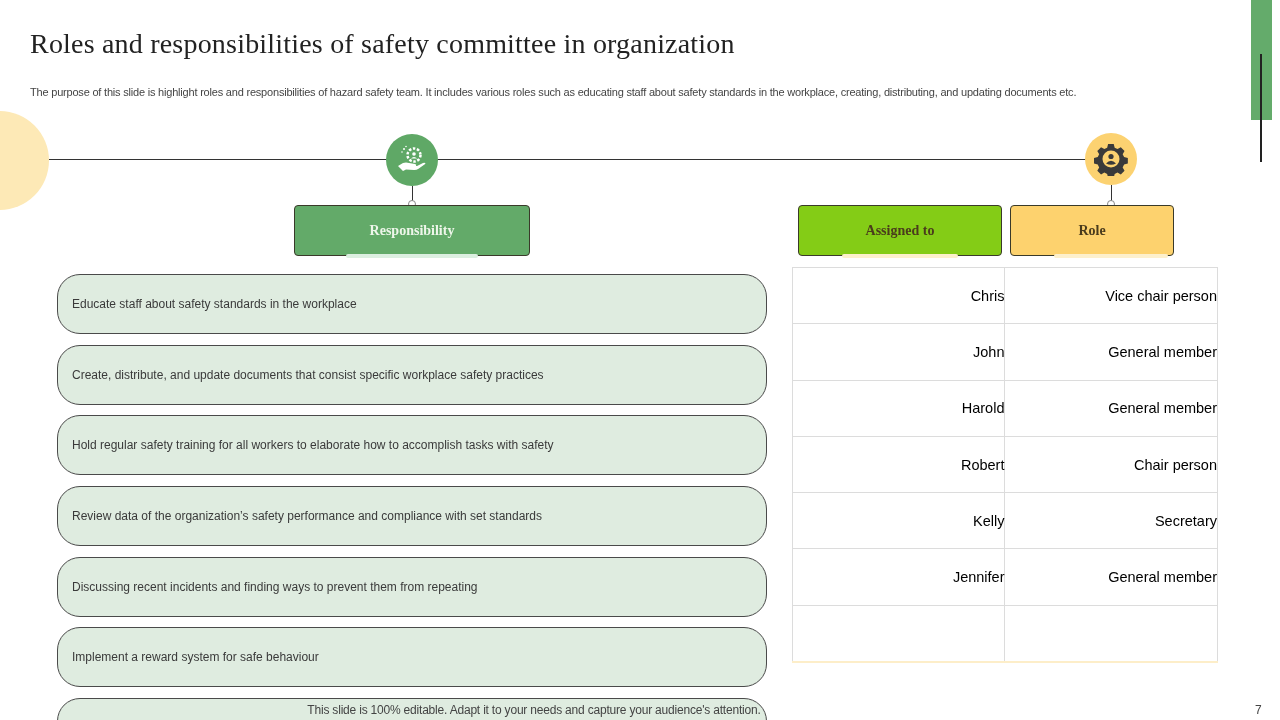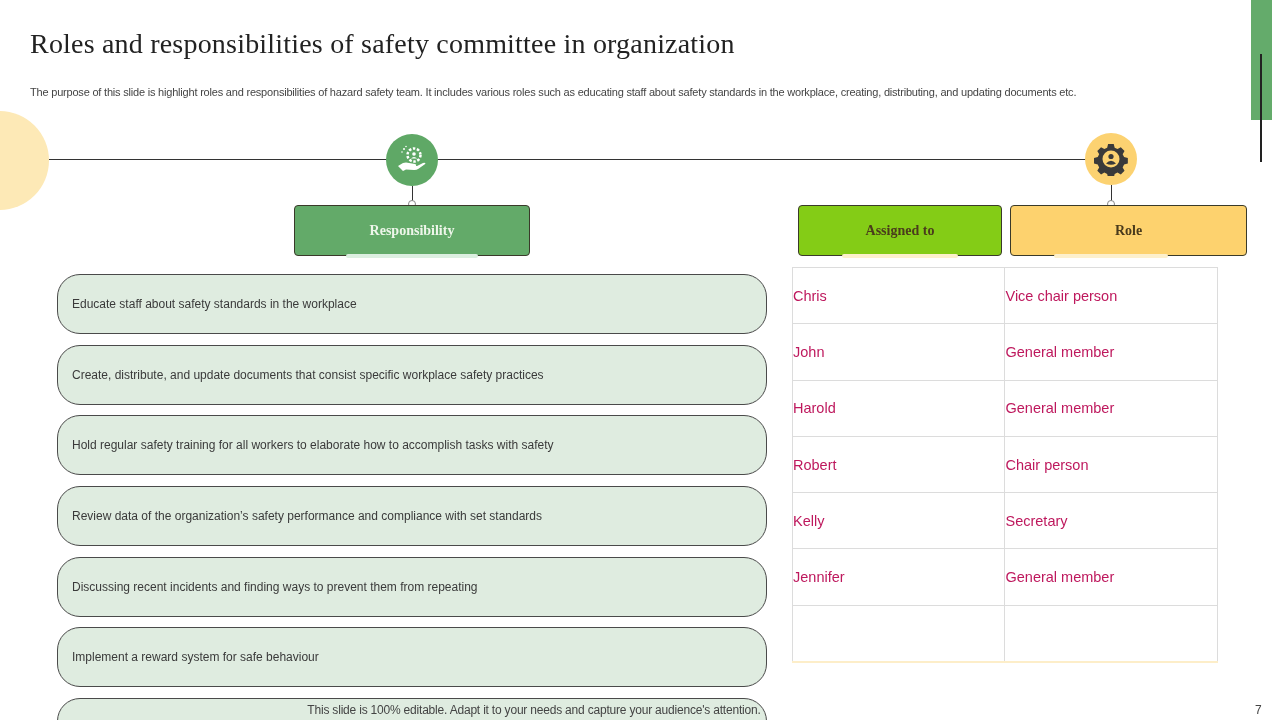--- a/index.html
+++ b/index.html
@@ -36,40 +36,40 @@
     background: #fff; border: 1px solid #888;
   }
 
   .header-box {
     position: absolute; height: 51px; border: 1px solid #3a3a2a; border-radius: 4px;
     display: flex; align-items: center; justify-content: center;
     font-family: "Liberation Serif", "DejaVu Serif", serif; font-weight: bold; font-size: 14px;
   }
   .header-green { left: 294px; top: 205px; width: 236px; background: #63aa69; color: #eef6ea; }
   .header-yellow1 { left: 798px; top: 205px; width: 204px; background: #84cc16; color: #4a3b1c; }
-  .header-yellow2 { left: 1010px; top: 205px; width: 237px; background: #fdd26e; color: #4a3b1c; }
+  .header-yellow2 { left: 1010px; top: 205px; width: 164px; background: #fdd26e; color: #4a3b1c; }
   .underglow { position: absolute; height: 4px; border-radius: 2px; }
   .glow-green { left: 346px; top: 254px; width: 132px; background: #dcefe0; }
   .glow-y1 { left: 842px; top: 254px; width: 116px; background: #fdf0cc; }
   .glow-y2 { left: 1054px; top: 254px; width: 114px; background: #fdf0cc; }
 
   .pill-list { position: absolute; left: 57px; top: 274px; width: 710px; }
   .pill {
     height: 60px; margin-bottom: 10.7px; border: 1px solid #4a4a4a; border-radius: 23px;
     background: #dfece0; display: flex; align-items: center; padding-left: 14px;
     font-size: 12px; color: #3a3a3a; white-space: nowrap;
   }
 
   .table {
     position: absolute; left: 792px; top: 267px; width: 426px;
     border-collapse: collapse; border-bottom: 2px solid #fdeec9;
   }
   .table td {
     border: 1px solid #dcdcdc; width: 213px; height: 56.3px;
-    text-align: left; vertical-align: middle; font-size: 14.5px; color: #be185d;
+    text-align: right; vertical-align: middle; font-size: 14.5px; color: #000000;
   }
 
   .footer {
     position: absolute; left: 0; width: 1068px; top: 703px; text-align: center;
     font-size: 12px; color: #444; letter-spacing: -0.2px;
   }
   .page-num { position: absolute; left: 1255px; top: 703px; font-size: 12px; color: #444; }
 </style>
 </head>
 <body>

